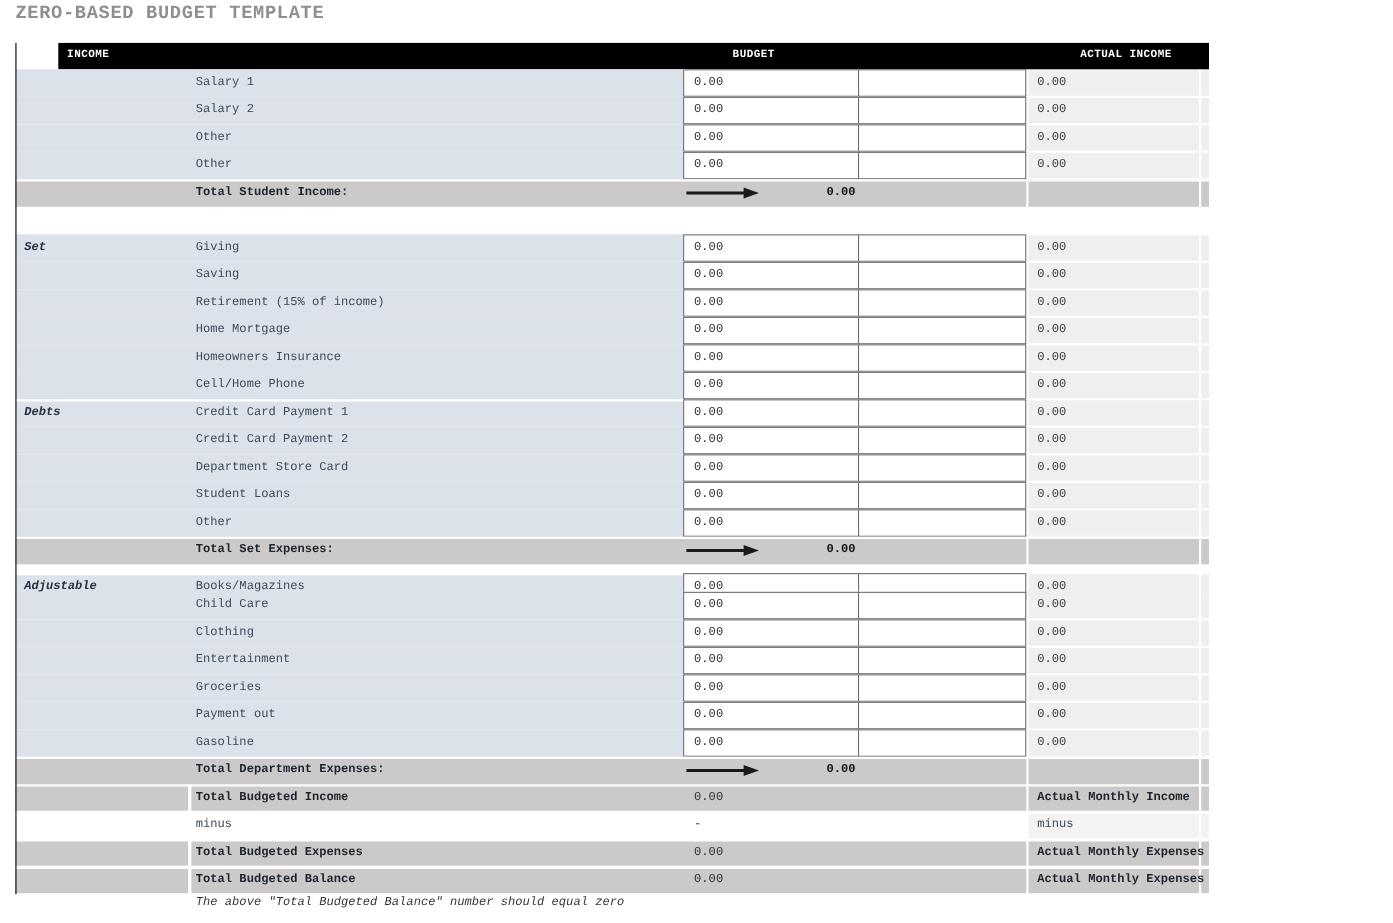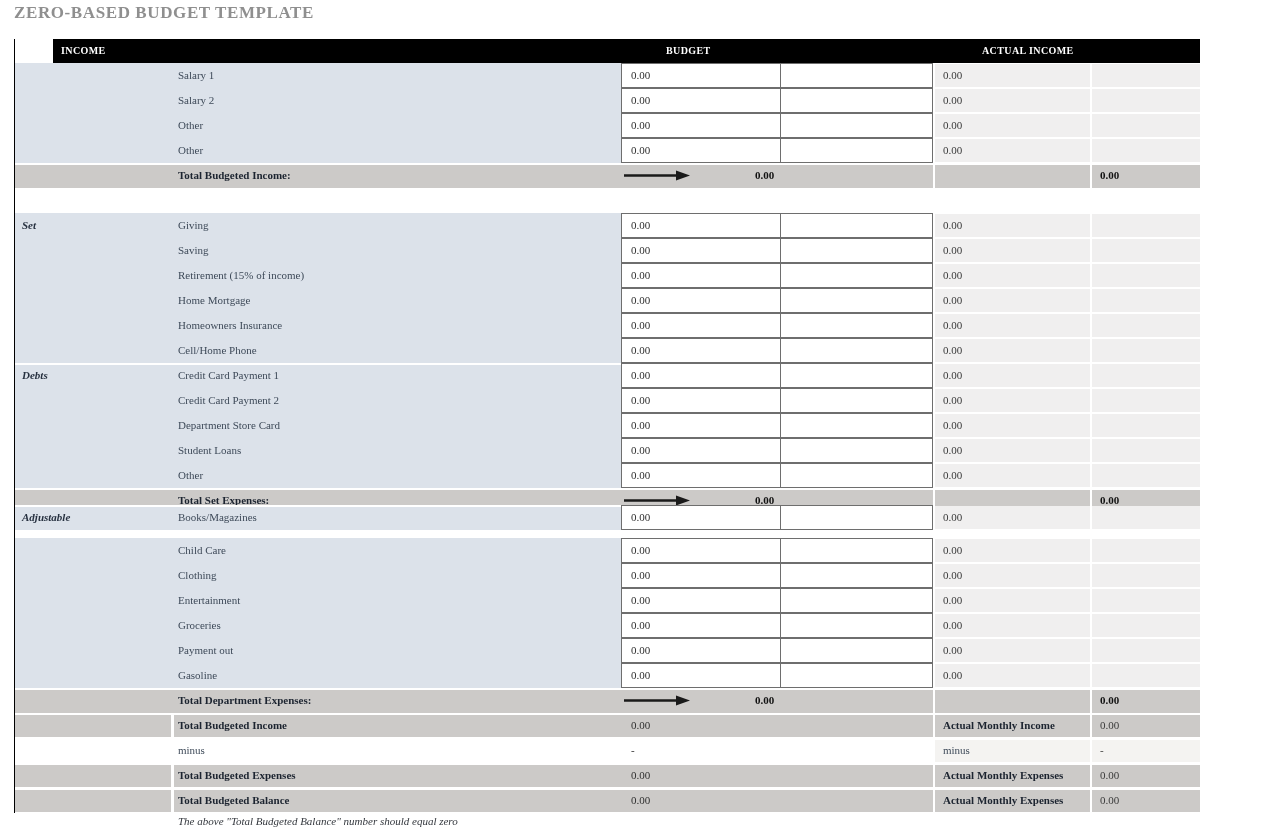--- a/index.html
+++ b/index.html
@@ -1,17 +1,17 @@
 <!DOCTYPE html>
 <html><head>
 <meta charset="utf-8">
 <style>
   html,body{margin:0;padding:0;background:#ffffff;}
-  #screen{position:relative;width:1200px;height:839px;background:#ffffff;overflow:hidden;
-          font-family:Liberation Serif, serif;-webkit-font-smoothing:antialiased;}
+  #screen{position:relative;width:1099px;height:839px;background:#ffffff;overflow:hidden;
+          font-family:Liberation Mono, monospace;-webkit-font-smoothing:antialiased;}
   #page-title{position:absolute;left:14px;top:3px;font-size:17px;font-weight:bold;
               color:#8f8f8f;letter-spacing:.6px;}
   #budget-table{position:absolute;left:14px;top:39px;width:1232px;height:800px;}
   .row{position:absolute;left:0;width:1232px;height:25px;}
   .cell{position:absolute;top:0;bottom:0;box-sizing:border-box;}
   
   .hdr{background:#000000;height:24px;margin-left:39px;}
   .htxt{position:absolute;top:0;line-height:24px;font-size:10px;font-weight:bold;
         color:#ffffff;letter-spacing:.4px;white-space:nowrap;}
   .h-sec{left:8px;}  .h-budget{left:613px;} .h-actual{left:929px;}
@@ -103,21 +103,21 @@
       <div class="cell c-a2"></div>
       <span class="txt lbl-item">Other</span>
       <span class="txt v-b1">0.00</span>
       <span class="txt v-a1">0.00</span>
     </div>
 
     <div class="row" style="top:124px">
       <div class="cell t-left"></div>
       <div class="cell t-mid"></div>
       <div class="cell t-right"></div>
-      <span class="txt lbl-total">Total Budgeted Income:</span>
+      <span class="txt lbl-total">Total Student Income:</span>
       <svg class="arrow" width="68" height="11" viewBox="0 0 68 11">
         <line x1="1" y1="5.5" x2="54" y2="5.5" stroke="#1a1a1a" stroke-width="2.6"></line>
         <polygon points="53,0.5 67,5.5 53,10.5" fill="#1a1a1a"></polygon>
       </svg>
       <span class="txt v-btotal">0.00</span>
       <span class="txt v-a2 bold">0.00</span>
     </div>
 
 
     <div class="row" style="top:174px">
@@ -240,21 +240,21 @@
       <div class="cell t-right"></div>
       <span class="txt lbl-total">Total Set Expenses:</span>
       <svg class="arrow" width="68" height="11" viewBox="0 0 68 11">
         <line x1="1" y1="5.5" x2="54" y2="5.5" stroke="#1a1a1a" stroke-width="2.6"></line>
         <polygon points="53,0.5 67,5.5 53,10.5" fill="#1a1a1a"></polygon>
       </svg>
       <span class="txt v-btotal">0.00</span>
       <span class="txt v-a2 bold">0.00</span>
     </div>
 
-    <div class="row sec-first" style="top:466px">
+    <div class="row sec-first" style="top:482px">
       <div class="cell c-label"></div>
       <div class="cell c-b1"></div>
       <div class="cell c-b2"></div>
       <div class="cell c-a1"></div>
       <div class="cell c-a2"></div>
       <span class="txt lbl-cat">Adjustable</span>
       <span class="txt lbl-item">Books/Magazines</span>
       <span class="txt v-b1">0.00</span>
       <span class="txt v-a1">0.00</span>
     </div>

